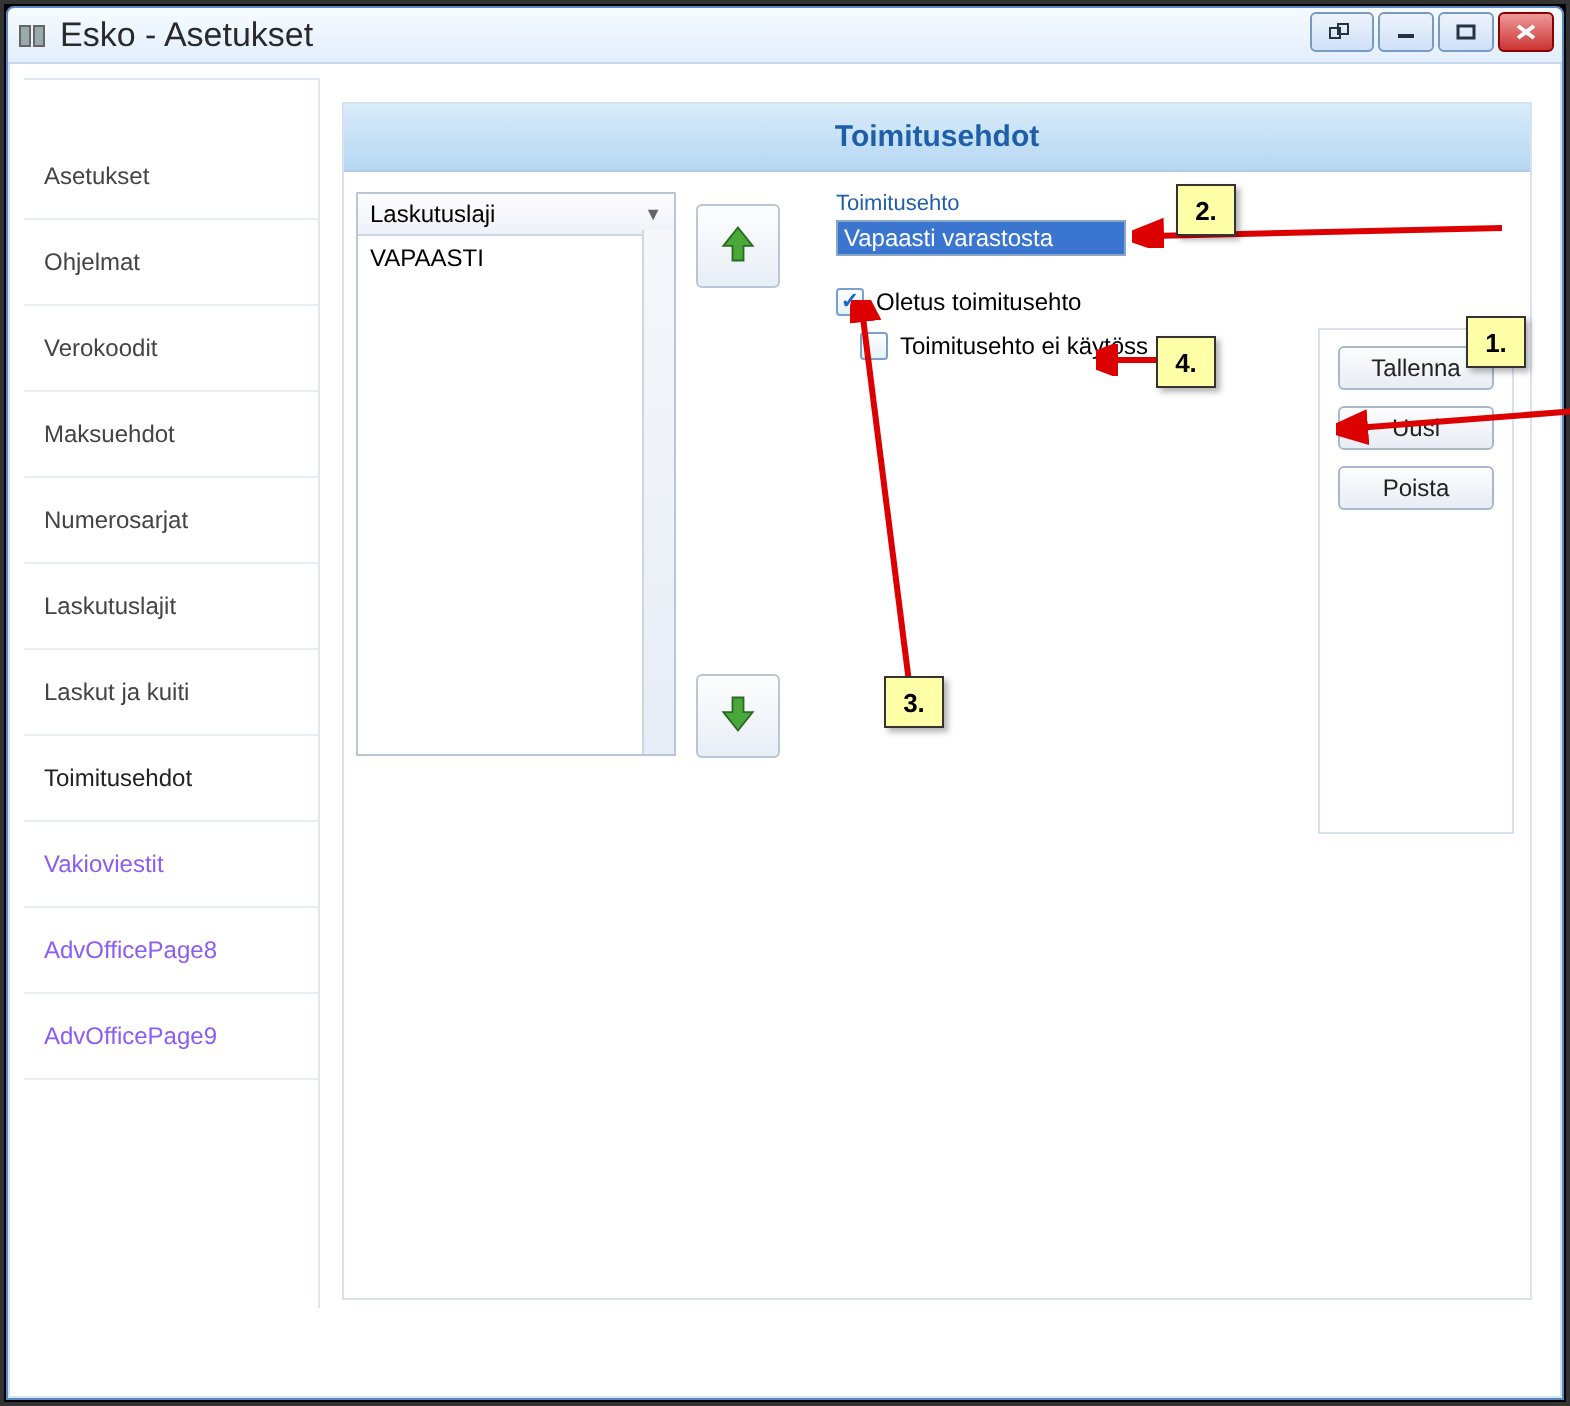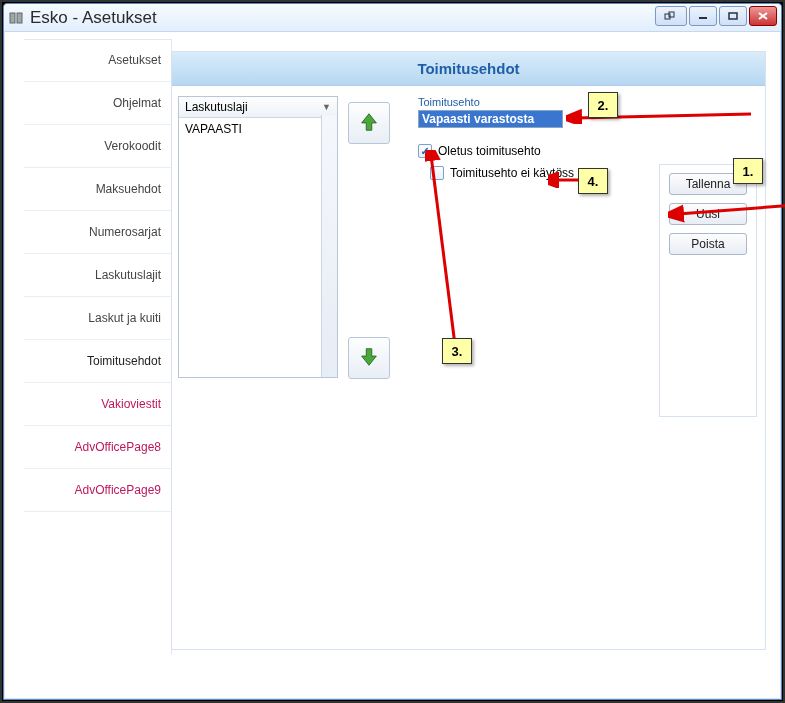--- a/index.html
+++ b/index.html
@@ -74,38 +74,37 @@
   .tb-btn svg { display:block; }
   
   .client {
     position: absolute;
     top: 29px; left: 5px; right: 5px; bottom: 5px;
     background: #fff;
   }
   
   .sidebar {
     position: absolute;
-    left: 15px; top: 6px;
+    left: 3px; top: 6px;
     width: 148px; bottom: 40px;
     border-right: 1px solid #dfe7f1;
-    padding-top: 0;
-    text-align: right;
+    padding-top: 28px;
   }
   .sidebar-sep {
     position:absolute;
     left:0; right:0; top:0;
     border-top:1px solid #dfe7f1;
   }
   .sidebar-item {
     padding: 14px 10px;
     color: #444;
     cursor: pointer;
     border-bottom: 1px solid #e9eef6;
   }
-  .sidebar-item.disabled { color: #be185d; }
+  .sidebar-item.disabled { color: #8b5cf6; }
   .sidebar-item.active {
     color: #222;
     font-weight: normal;
     background:#fff;
   }
   
   .main {
     position: absolute;
     left: 162px; top: 18px; right: 10px; bottom: 44px;
     border: 1px solid #d7e2f0;
@@ -186,21 +185,20 @@
   }
   .text-input {
     width: 145px;
     font-size: 12px;
     padding: 1px 3px;
     border: 1px solid #8aa6c5;
   }
   .text-input.selected {
     background: #3a76d0;
     color: #fff;
-    font-weight: bold;
   }
   .check-row {
     display: flex;
     align-items: center;
     gap: 6px;
     margin-top: 16px;
   }
   .chk {
     width: 14px; height: 14px;
     border: 1px solid #7aa0cc;

